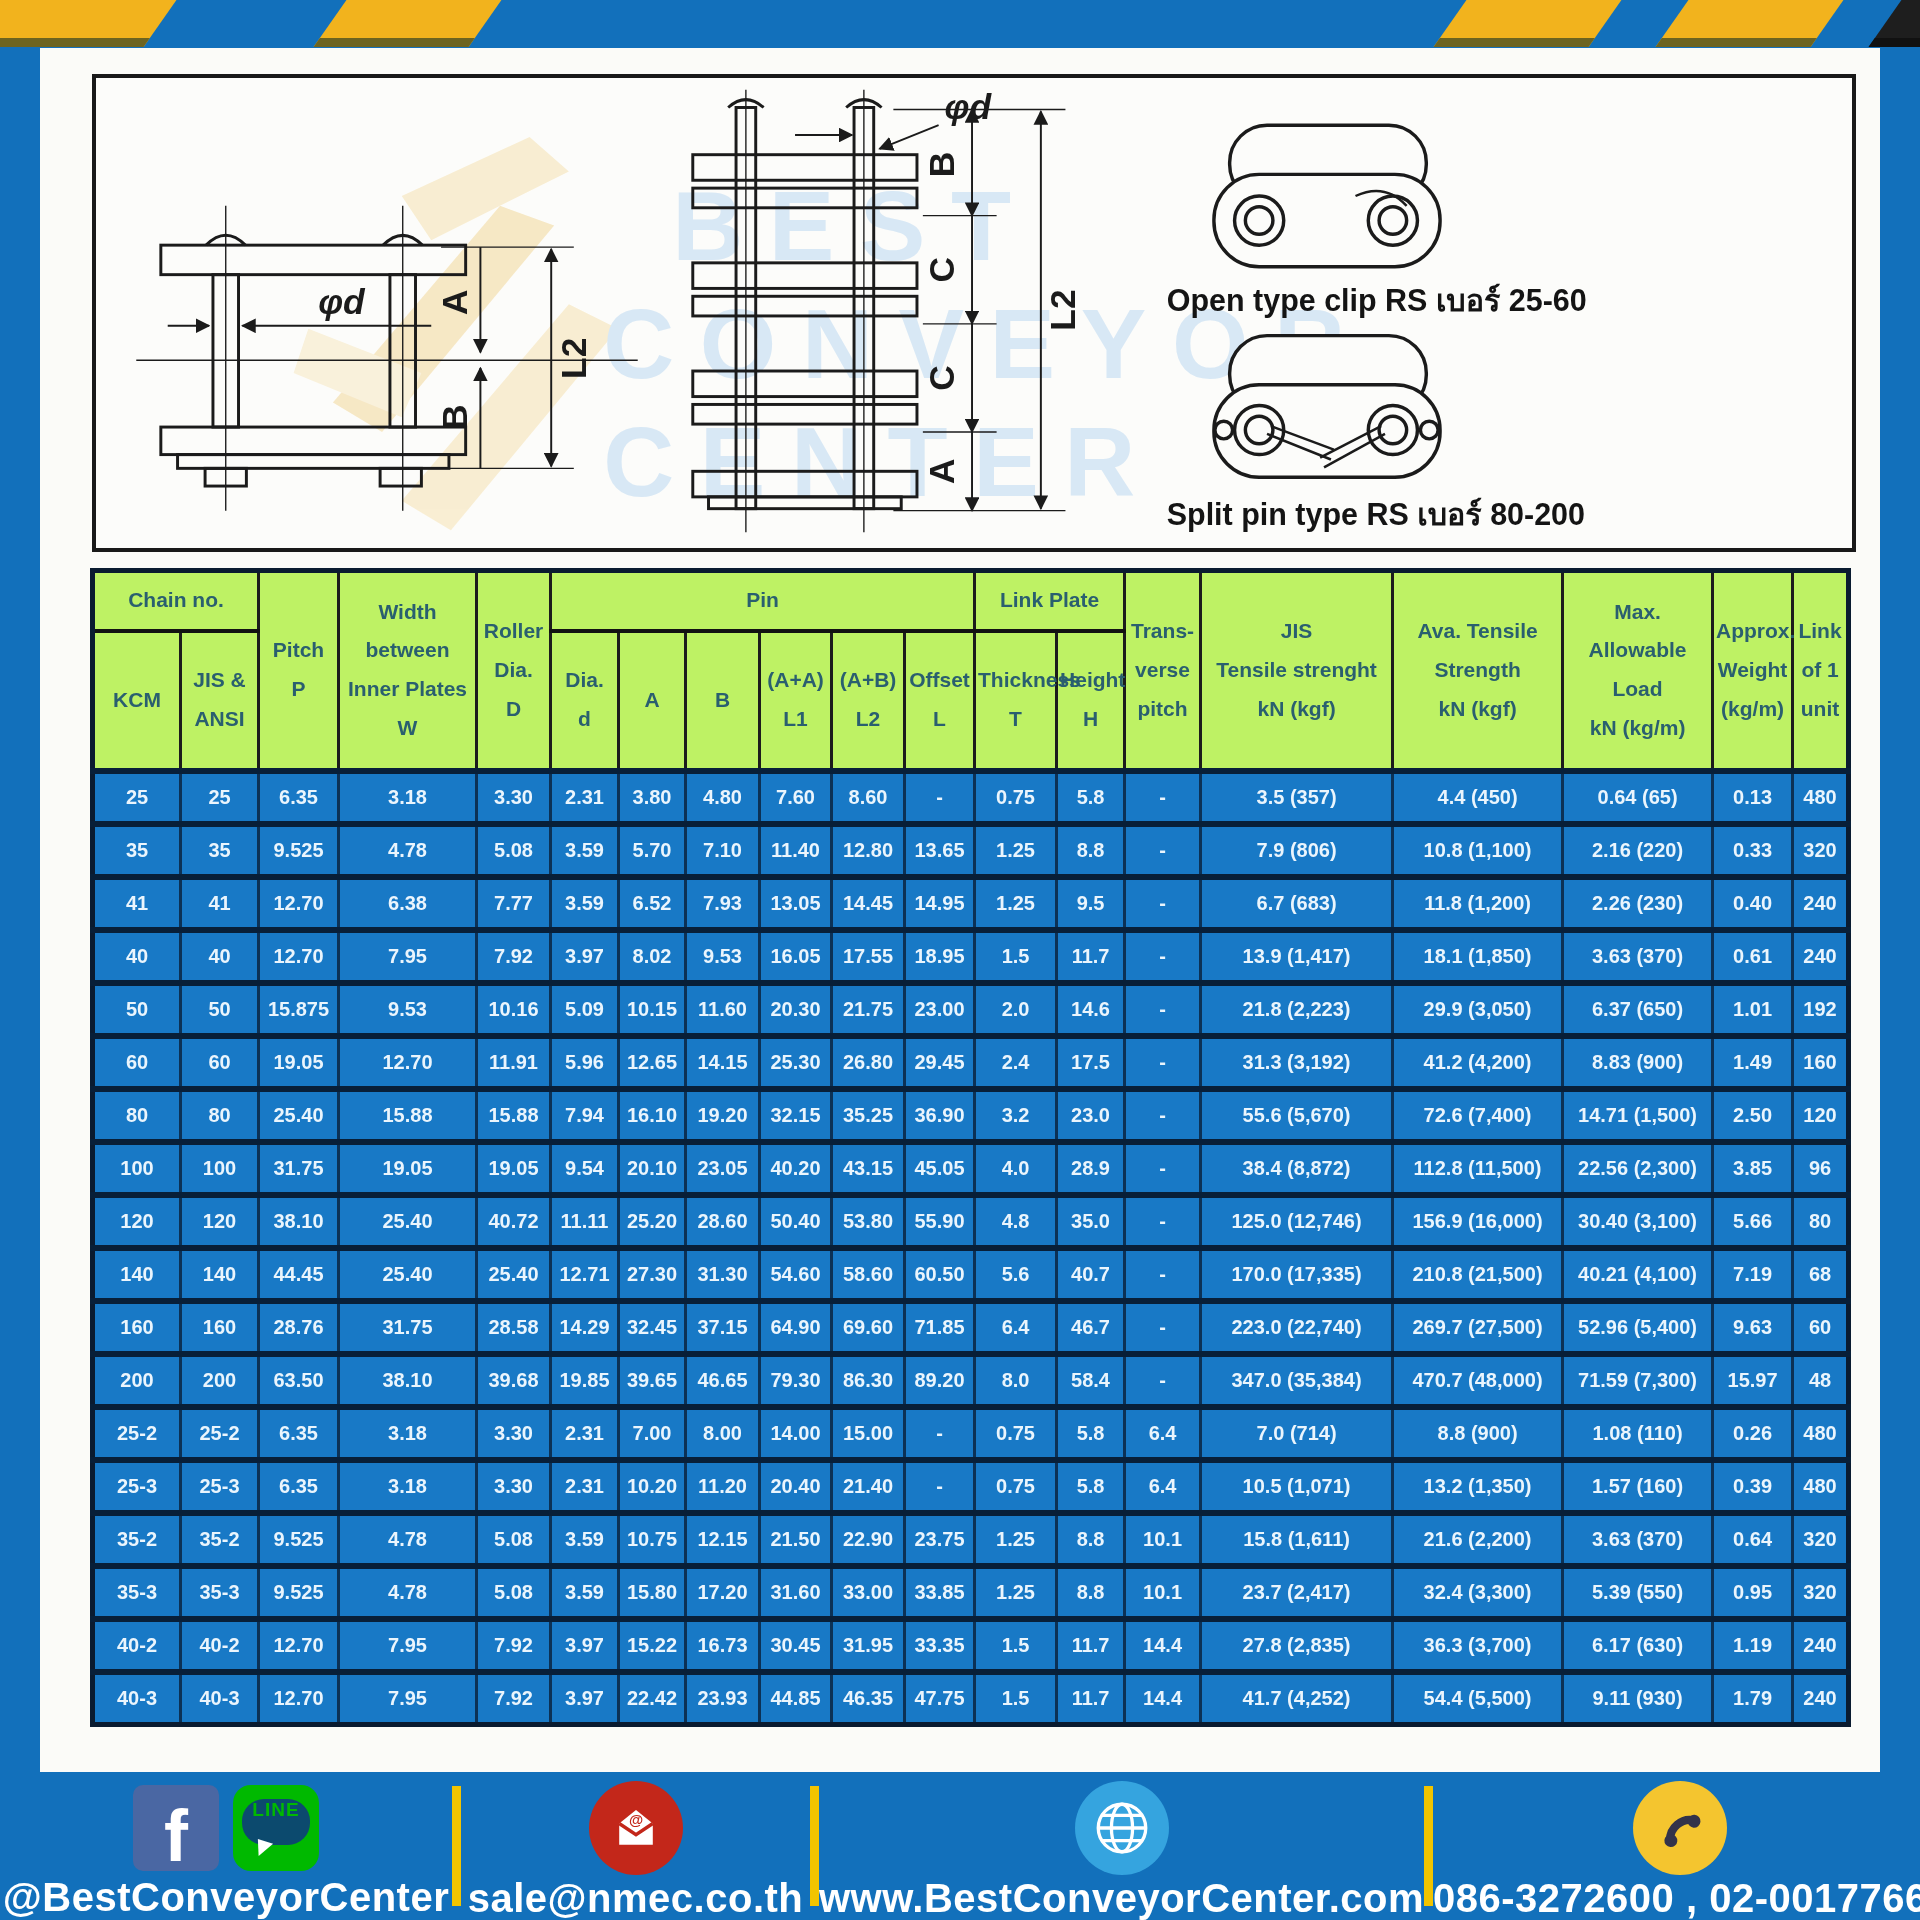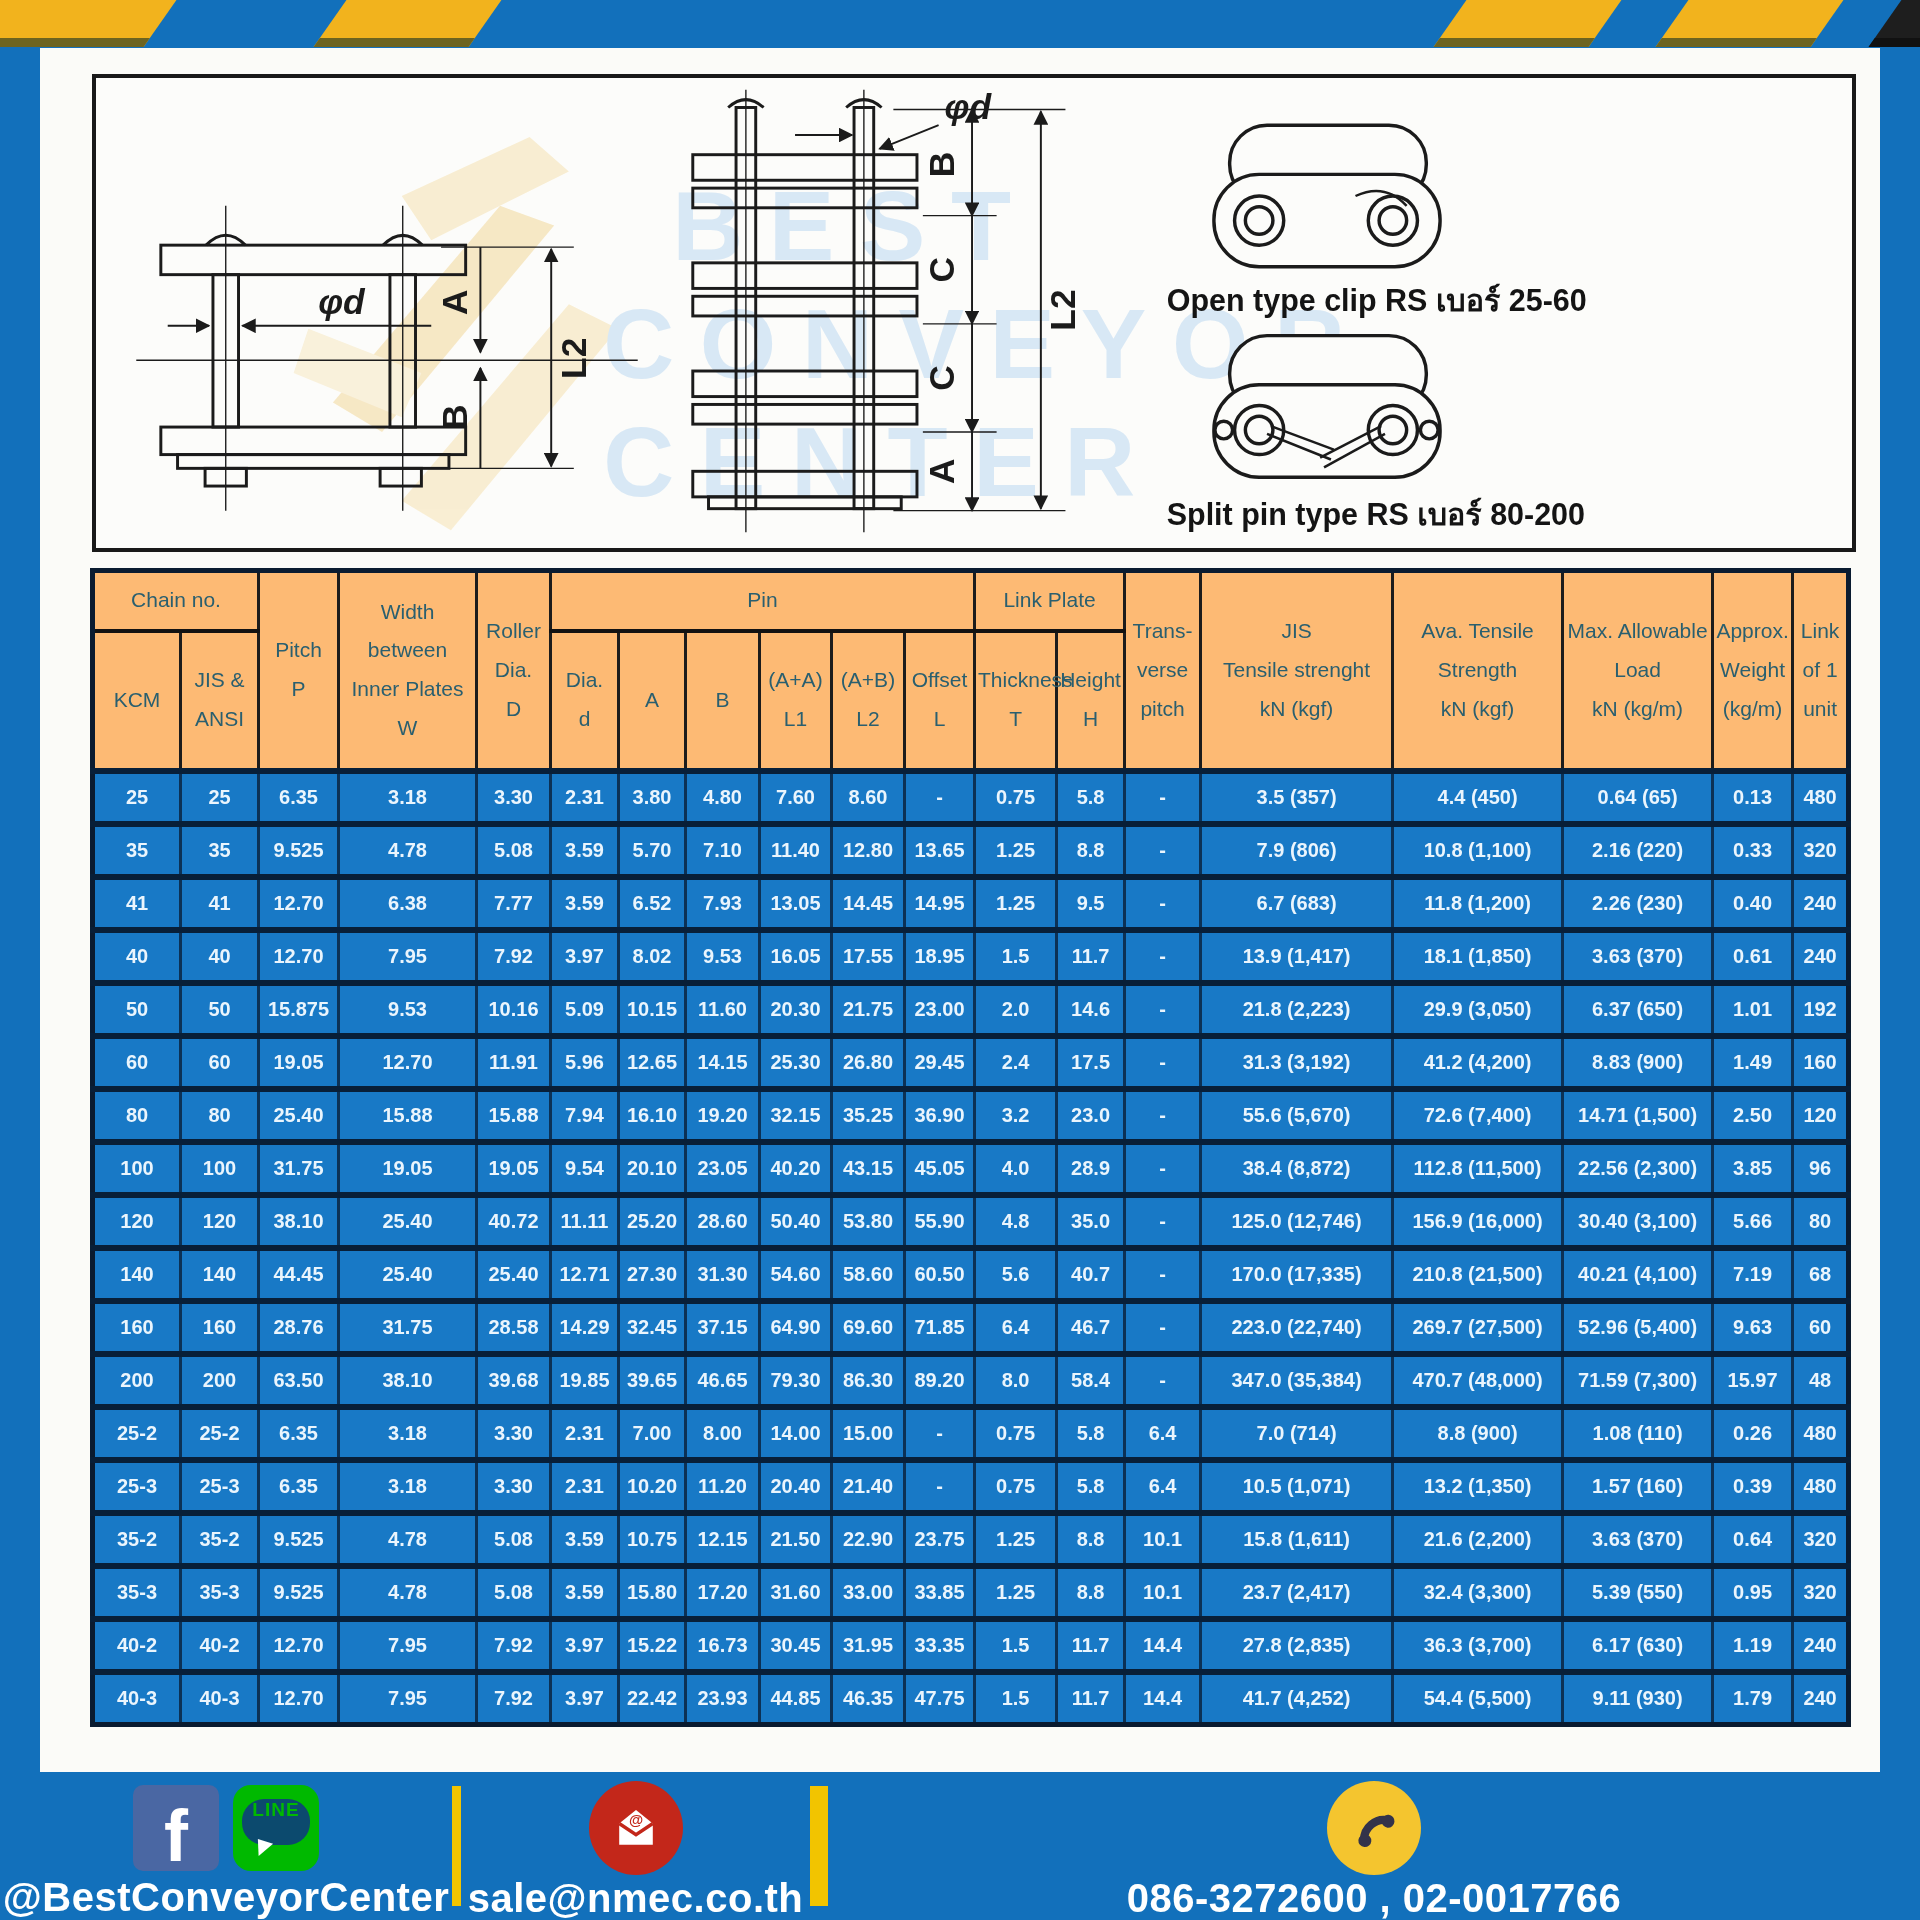--- a/index.html
+++ b/index.html
@@ -16,22 +16,22 @@
   .canvas{position:absolute;left:40px;top:48px;width:1840px;height:1724px;background:#FBFBF8;}
 
   
   .diagram-panel{position:absolute;left:52px;top:26px;width:1764px;height:478px;
                  background:#FCFCFA;border:4px solid #191919;box-sizing:border-box;}
   .diagram-panel svg{display:block;width:100%;height:100%;}
 
   
   .spec-table{position:absolute;left:50px;top:520px;border-collapse:collapse;table-layout:fixed;
               width:1756px;background:#1879C6;border:5px solid #0A1B30;}
-  .spec-table th{background:#fdba74;color:#2A5F6F;border:3px solid #1c1c1c;
-                 font-size:21px;font-weight:normal;white-space:pre-line;line-height:1.85;
+  .spec-table th{background:#bef264;color:#2A5F6F;border:3px solid #1c1c1c;
+                 font-size:21px;font-weight:bold;white-space:pre-line;line-height:1.85;
                  vertical-align:middle;text-align:center;padding:1px 2px;}
   .spec-table thead tr.h1{height:60px;}
   .spec-table thead tr.h2{height:140px;}
   .spec-table thead th{border-bottom:4px solid #121212;}
   .spec-table td{color:#EAF5FD;border-left:3px solid #0C3155;border-right:3px solid #0C3155;
                  border-top:6px solid #081F38;font-size:20px;font-weight:bold;text-align:center;
                  vertical-align:middle;padding:0 1px;overflow:hidden;}
   .spec-table tbody tr{height:53px;}
 
   
@@ -674,20 +674,34 @@
           <svg width="56" height="56" viewBox="0 0 100 100">
             <path d="M20,42 L50,18 L80,42 L80,80 L20,80 Z" fill="#fff"></path>
             <path d="M20,42 L50,62 L80,42" fill="none" stroke="#C3271A" stroke-width="6"></path>
             <text x="50" y="44" text-anchor="middle" font-size="26" font-weight="bold" fill="#C3271A">@</text>
           </svg>
         </div>
       </div>
       <div class="flabel">sale@nmec.co.th</div>
     </div>
     <div class="fdivider"></div>
+    <div class="fsec" style="flex:0 0 553px;">
+      <div class="icons">
+        <div class="circle-icon globe">
+          <svg width="66" height="66" viewBox="0 0 100 100" fill="none" stroke="#fff" stroke-width="5">
+            <circle cx="50" cy="50" r="36"></circle>
+            <ellipse cx="50" cy="50" rx="16" ry="36"></ellipse>
+            <line x1="14" y1="50" x2="86" y2="50"></line>
+            <line x1="19" y1="31" x2="81" y2="31"></line>
+            <line x1="19" y1="69" x2="81" y2="69"></line>
+          </svg>
+        </div>
+      </div>
+      <div class="flabel">www.BestConveyorCenter.com</div>
+    </div>
     <div class="fdivider"></div>
     <div class="fsec" style="flex:1;">
       <div class="icons">
         <div class="circle-icon phone">
           <svg width="54" height="54" viewBox="0 0 100 100">
             <g transform="rotate(-40 50 50)">
               <path d="M22,55 A34,30 0 0 1 78,55" fill="none" stroke="#33334A" stroke-width="15" stroke-linecap="round"></path>
               <circle cx="22" cy="57" r="12" fill="#33334A"></circle>
               <circle cx="78" cy="57" r="12" fill="#33334A"></circle>
             </g>

